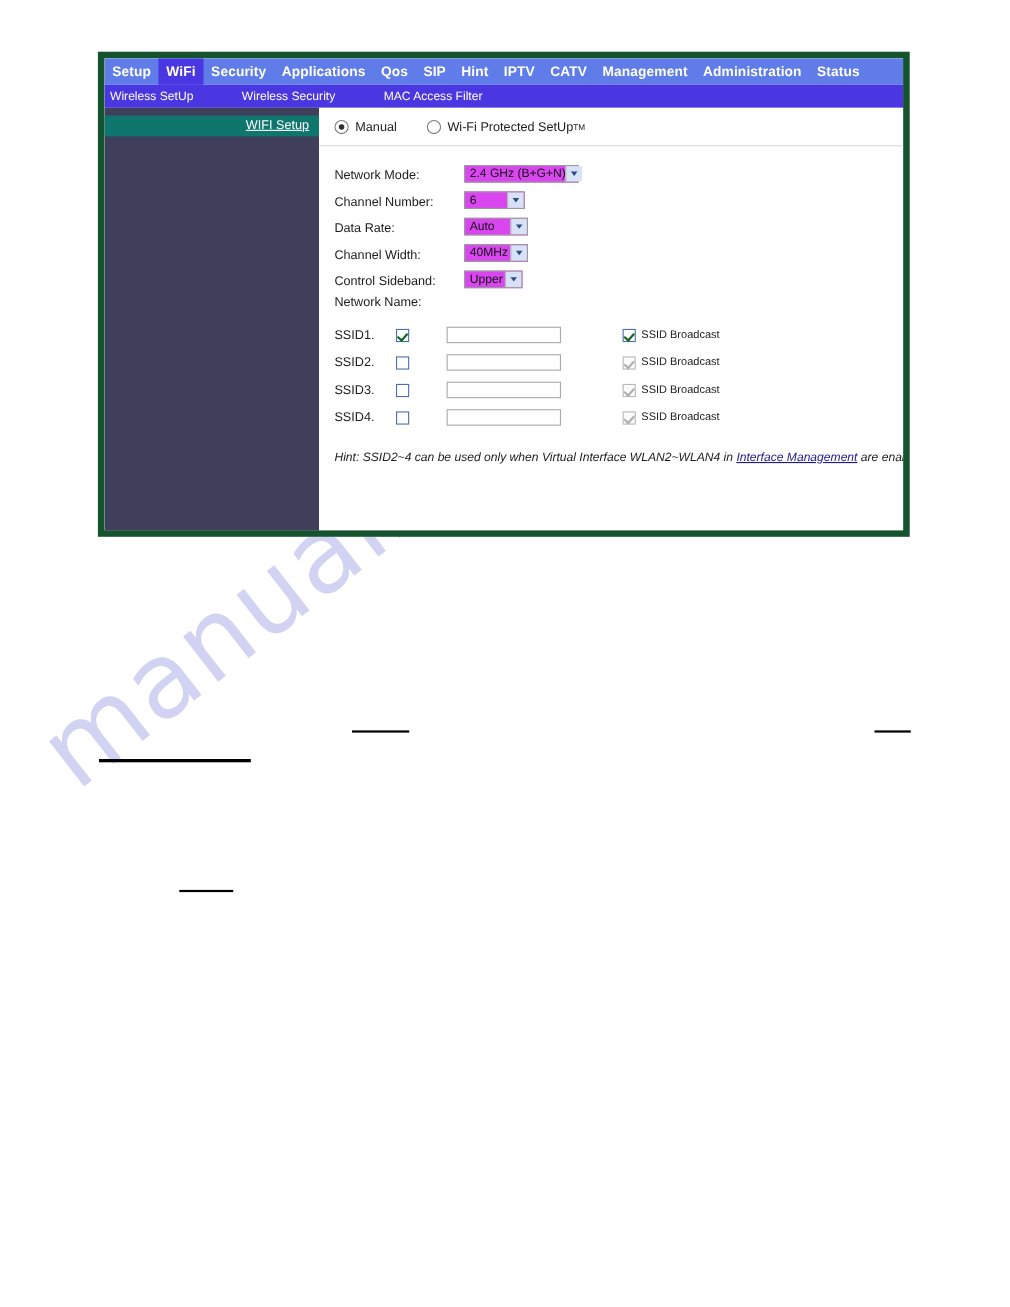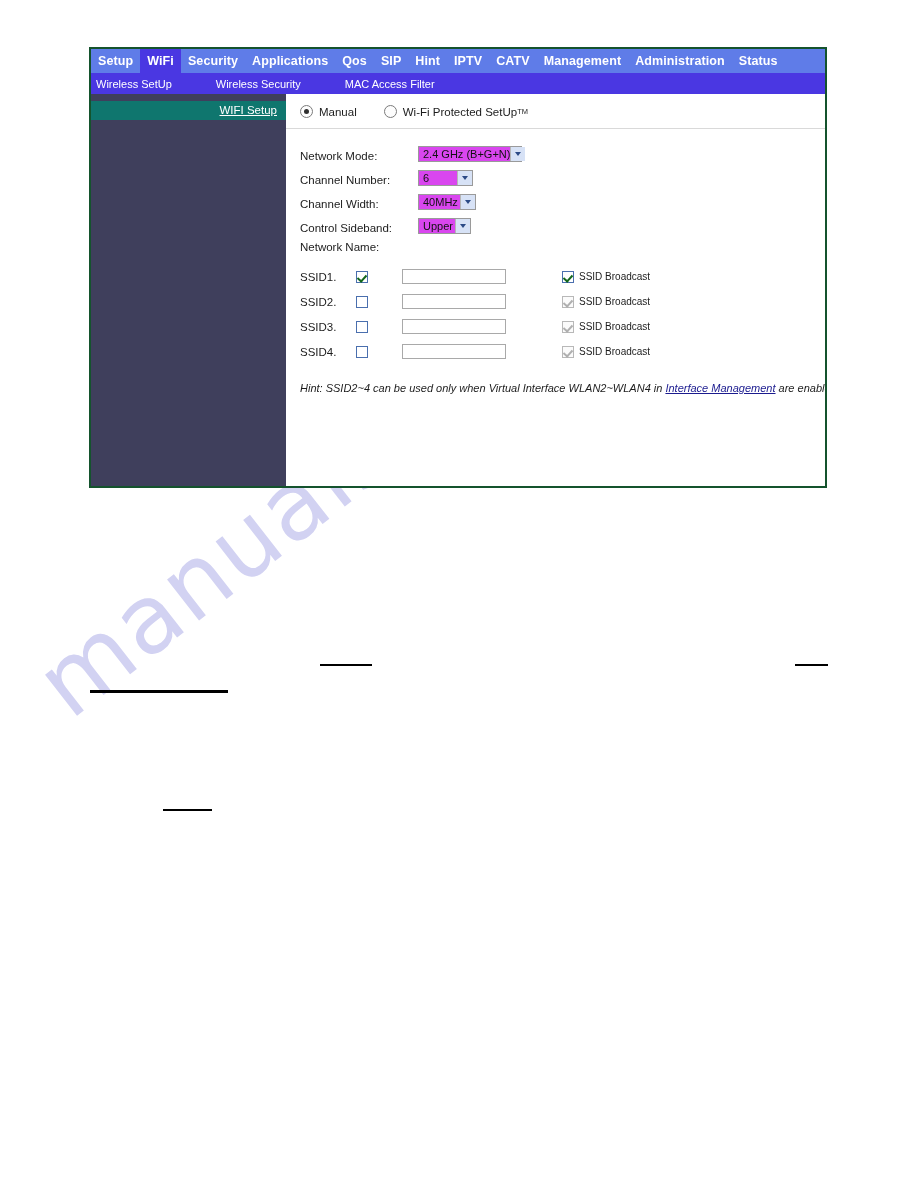--- a/index.html
+++ b/index.html
@@ -33,21 +33,21 @@
   }
 
   
   .ui-panel {
     position: absolute;
     left: 89px;
     top: 47px;
     width: 738px;
     height: 441px;
     background: #ffffff;
-    border: 2px solid #14532d;
+    border: 6px solid #14532d;
     box-sizing: border-box;
     z-index: 10;
     overflow: hidden;
   }
 
   
   .topnav {
     height: 24px;
     background: #5f7ce8;
     display: flex;
@@ -393,20 +393,27 @@
         </div>
 
         <div class="form-row">
           <div class="form-label">Channel Number:</div>
           <div class="select sel-w-chan">
             <span class="val">6</span>
             <span class="arrow"></span>
           </div>
         </div>
 
+        <div class="form-row">
+          <div class="form-label">Data Rate:</div>
+          <div class="select sel-w-rate">
+            <span class="val">Auto</span>
+            <span class="arrow"></span>
+          </div>
+        </div>
 
         <div class="form-row">
           <div class="form-label">Channel Width:</div>
           <div class="select sel-w-width">
             <span class="val">40MHz</span>
             <span class="arrow"></span>
           </div>
         </div>
 
         <div class="form-row">

